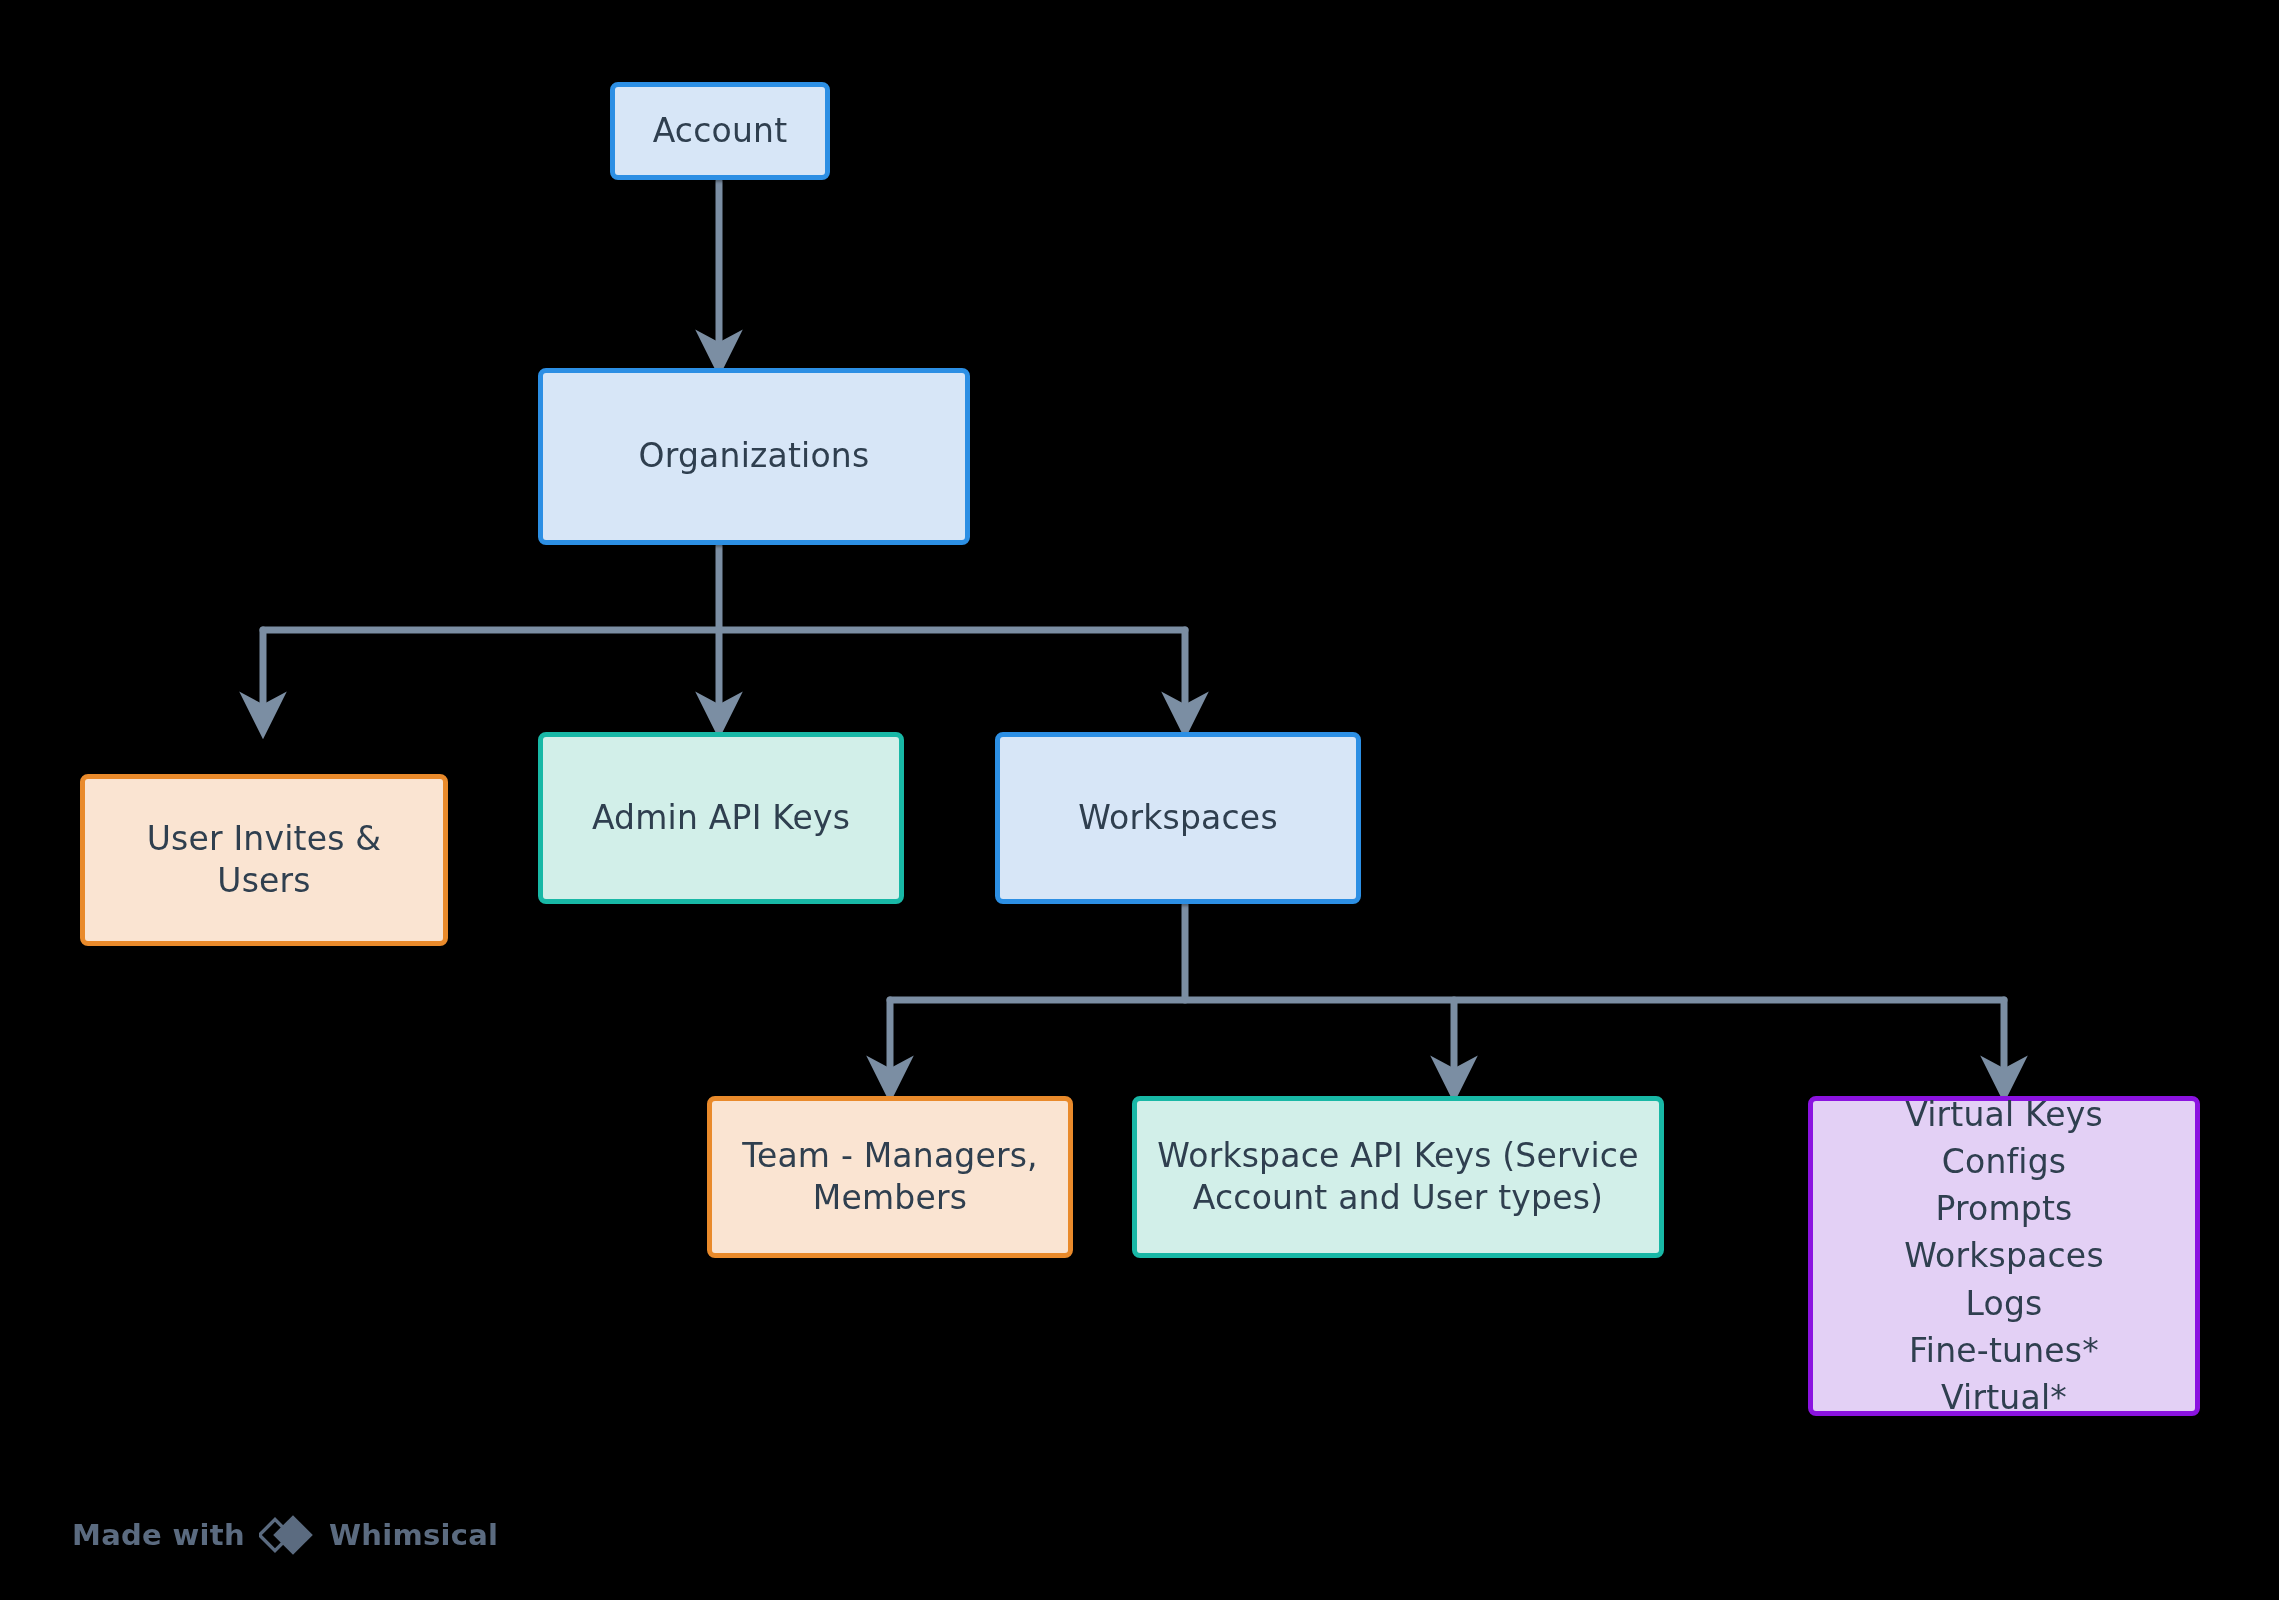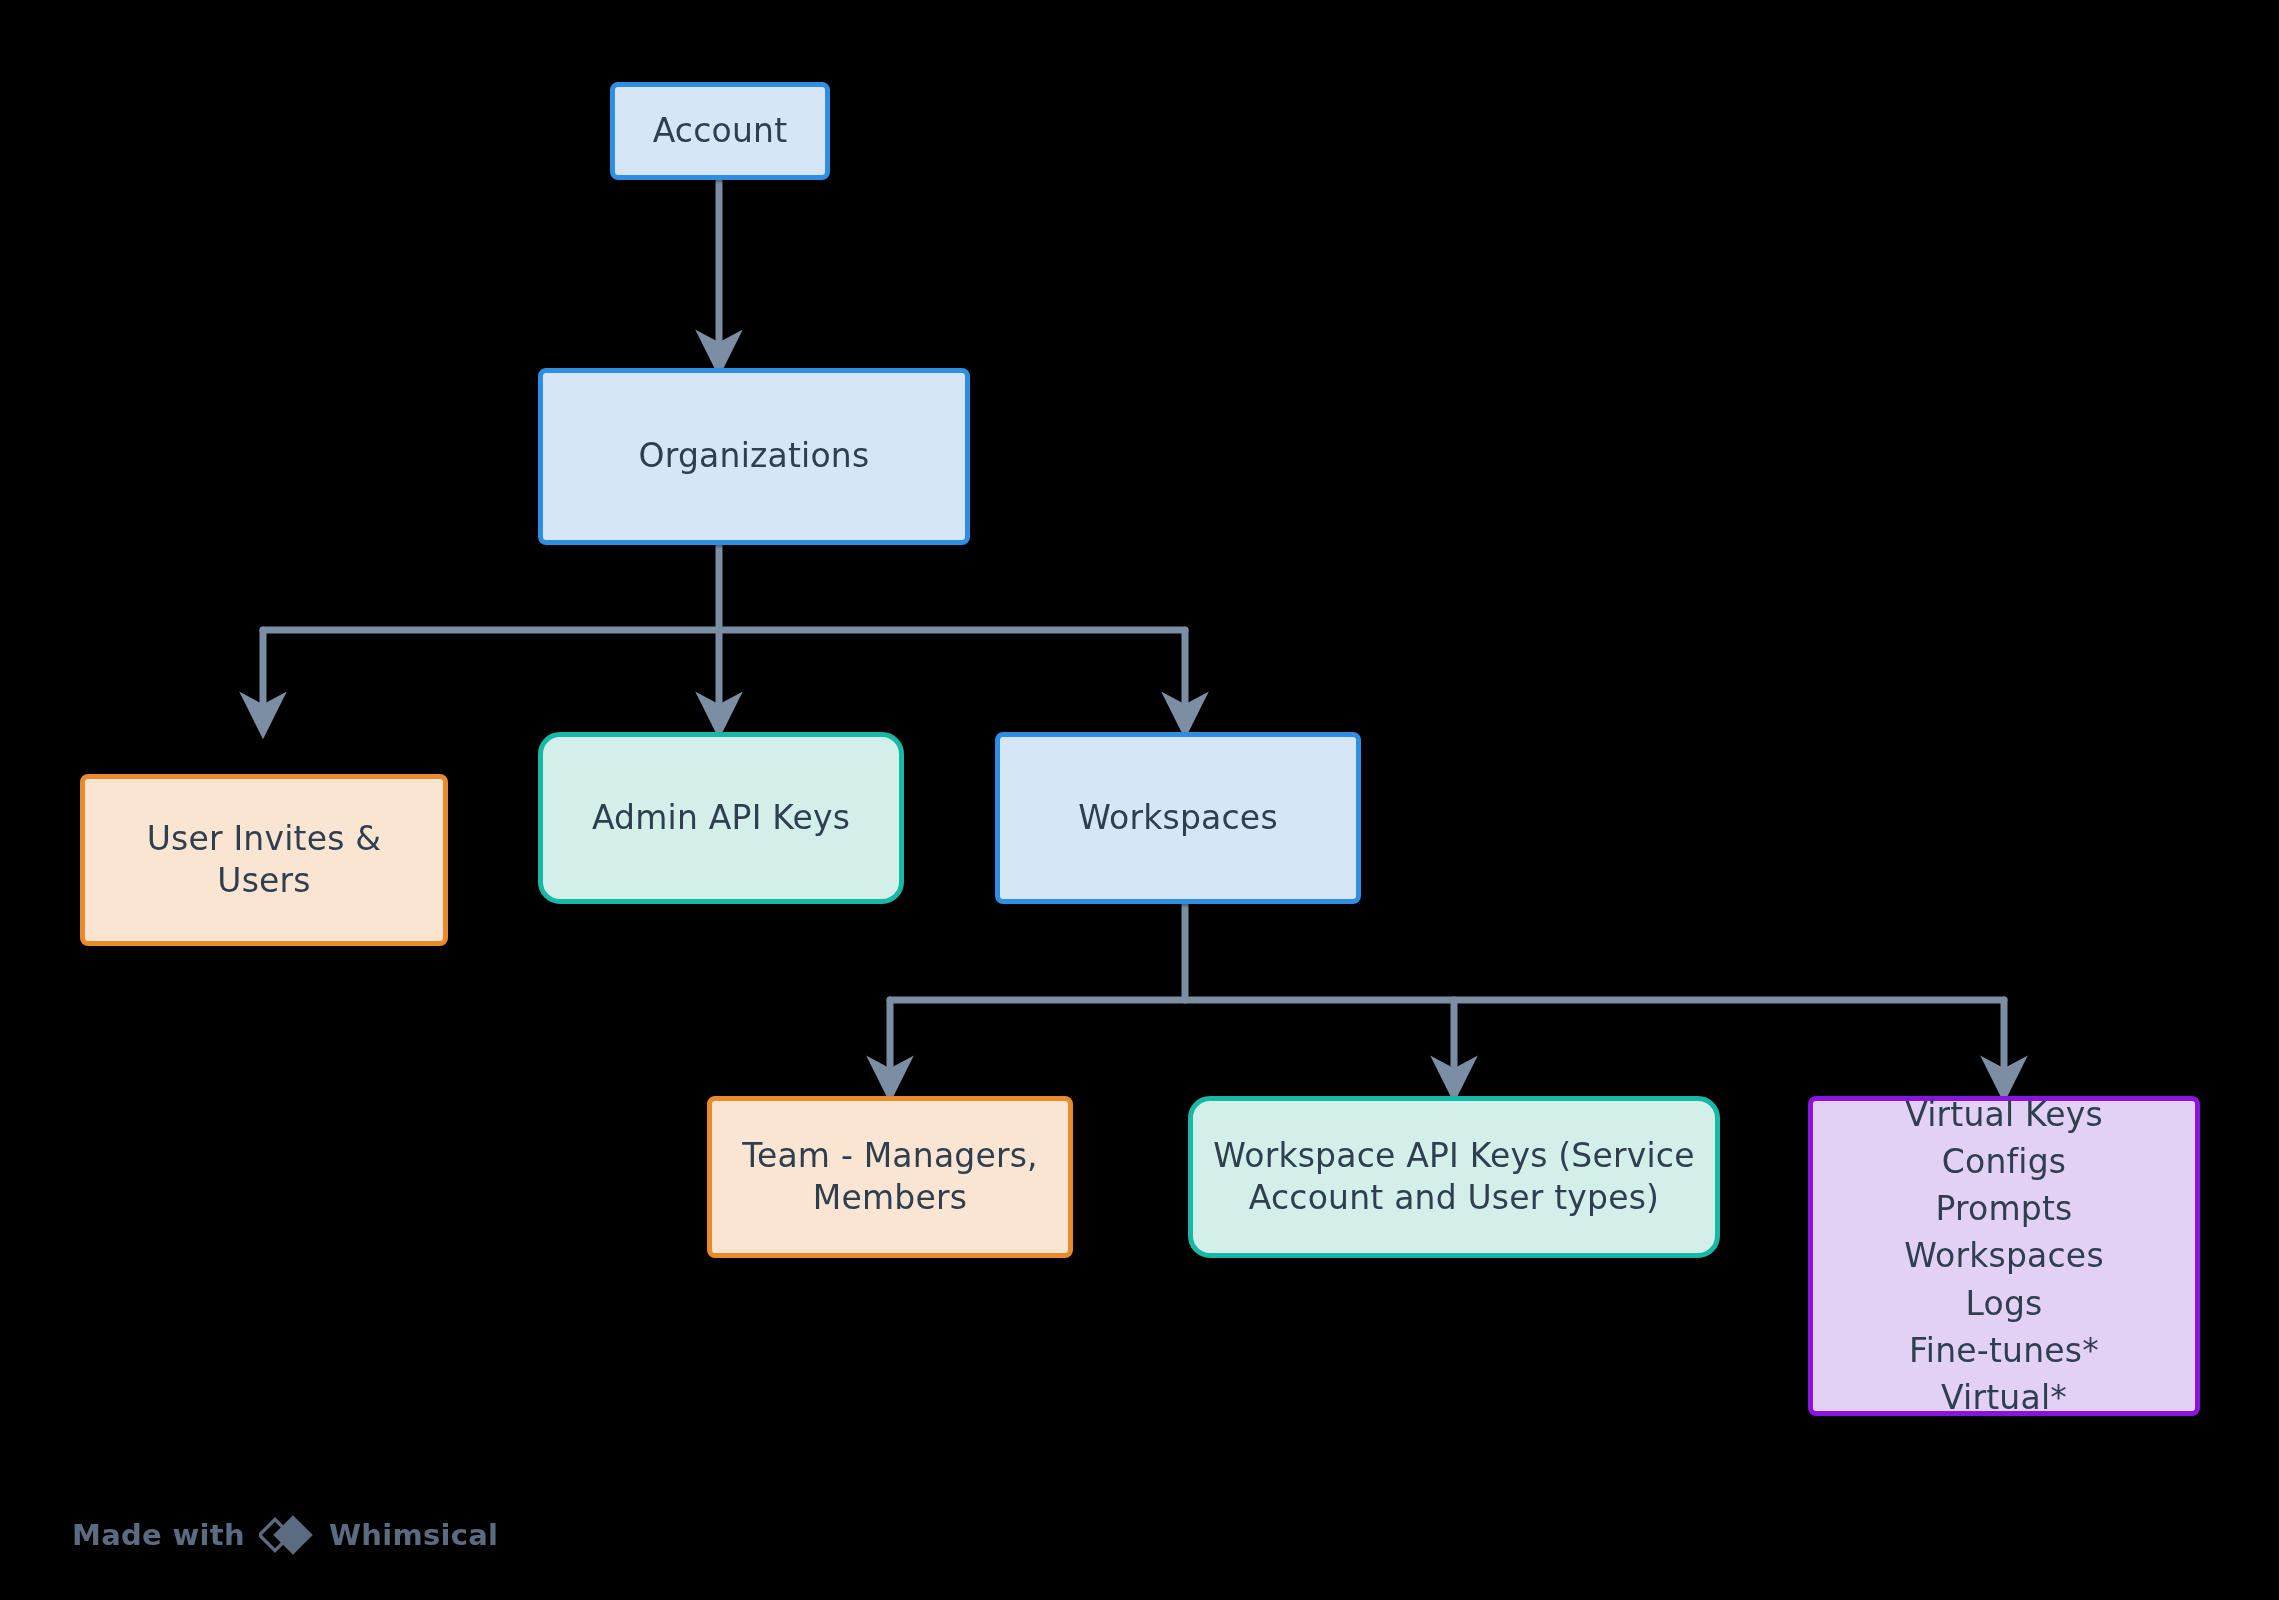--- a/index.html
+++ b/index.html
@@ -46,21 +46,21 @@
     font-size: 33px;
     line-height: 1.28;
     letter-spacing: 0.2px;
     padding: 6px 14px;
     white-space: pre-line;
     box-shadow: 0 2px 3px rgba(0,0,0,0.35);
   }
 
   .node.blue   { background: #d7e6f7; border-color: #2c8fe4; }
   .node.orange { background: #fae4d2; border-color: #e98a2b; }
-  .node.teal   { background: #d2efe9; border-color: #18b8a6; border-radius: 22px; }
+  .node.teal   { background: #d2efe9; border-color: #18b8a6; }
   .node.purple { background: #e3d0f5; border-color: #8b13e0; }
 
   .node.stack { font-size: 33px; line-height: 1.43; }
 
   
   #watermark {
     position: absolute;
     left: 72px;
     top: 1515px;
     display: flex;
@@ -115,21 +115,21 @@
   <div class="node orange" style="left:80px; top:760px; width:368px; height:172px;margin-top:14px;">User Invites &amp;
 Users</div>
 
   <div class="node teal" style="left:538px; top:732px; width:366px; height:172px;">Admin API Keys</div>
 
   <div class="node orange" style="left:707px; top:1096px; width:366px; height:162px;">Team - Managers,
 Members</div>
 
   <div class="node blue" style="left:995px; top:732px; width:366px; height:172px;">Workspaces</div>
 
-  <div class="node teal" style="left:1188px; top:1096px; width:532px; height:162px;">Workspace API Keys (Service
+  <div class="node teal" style="left:1132px; top:1096px; width:532px; height:162px;">Workspace API Keys (Service
 Account and User types)</div>
 
   <div class="node purple stack" style="left:1808px; top:1096px; width:392px; height:320px; flex-direction:column; justify-content:center;">
     <span>Virtual Keys</span>
     <span>Configs</span>
     <span>Prompts</span>
     <span>Workspaces</span>
     <span>Logs</span>
     <span>Fine-tunes*</span>
     <span>Virtual*</span>

